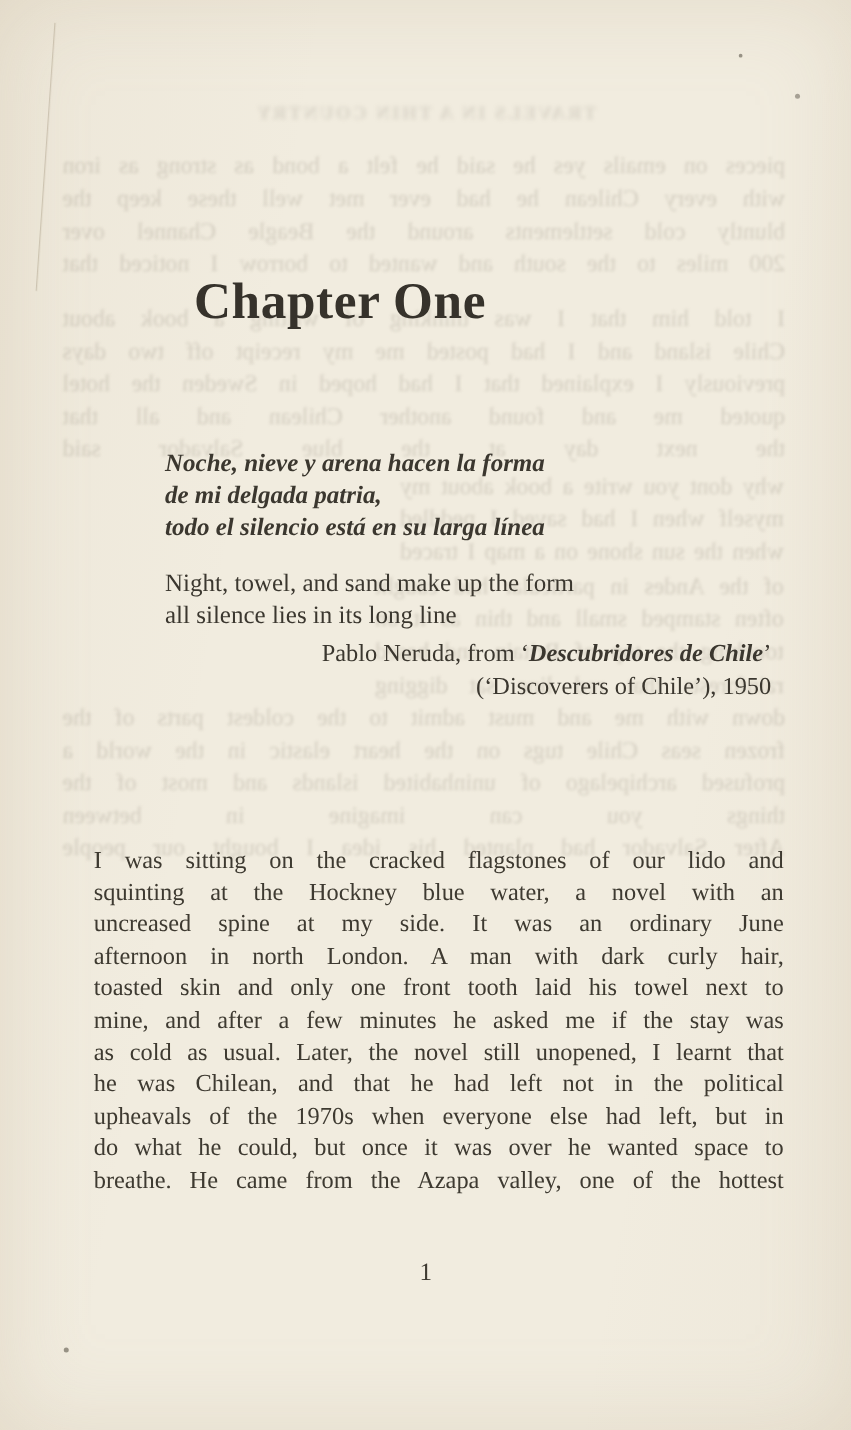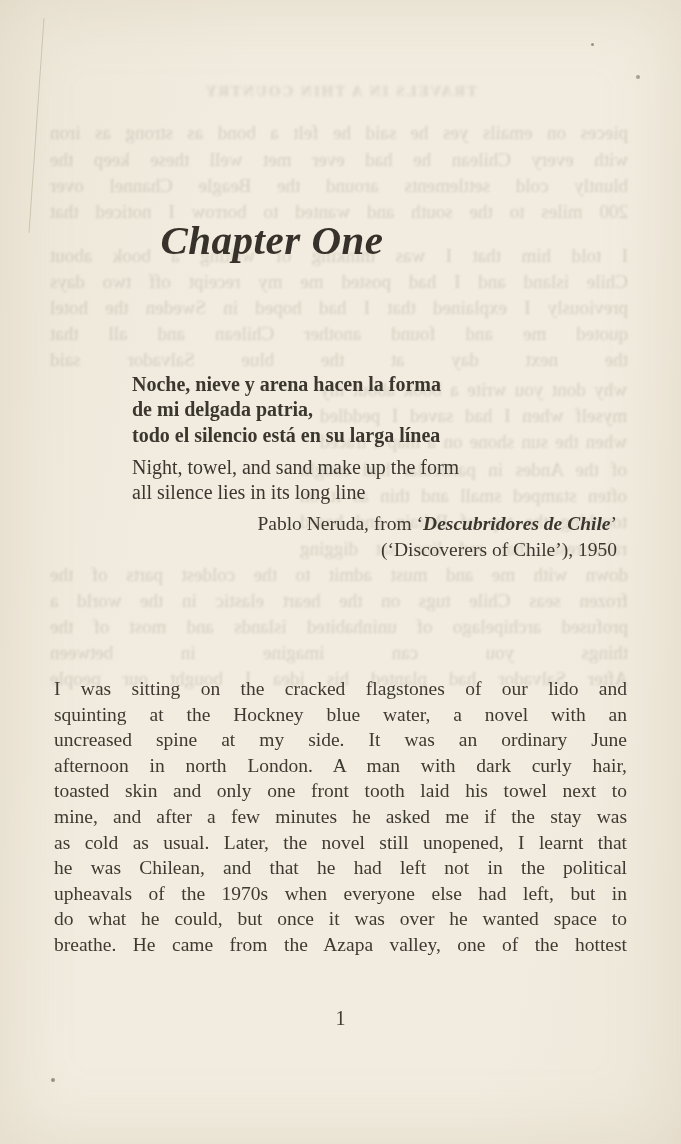--- a/index.html
+++ b/index.html
@@ -33,49 +33,49 @@
     left: 0; width: 681px;
     text-align: center; text-align-last: center;
     font-size: 15px; letter-spacing: 2px; font-weight: bold;
     color: rgba(112,107,92,0.18);
     filter: blur(1.6px);
   }
   
   .chapter-title {
     position: absolute; top: 216px; left: 0; width: 544px;
     text-align: center;
-    font-style: italic; font-weight: 600;
+    font-weight: 600;
     font-size: 41px; line-height: 48px;
     color: #36322b;
     letter-spacing: 0.5px;
   }
   .poem-es {
-    position: absolute; top: 372px; left: 132px;
-    font-weight: bold;
+    position: absolute; top: 359px; left: 132px;
+    font-style: italic; font-weight: bold;
     font-size: 20px; line-height: 25.4px;
     color: #3b372f;
   }
   .poem-en {
     position: absolute; top: 455px; left: 132px;
     font-size: 20px; line-height: 25.4px;
     color: #3b372f;
   }
   .attribution {
     position: absolute; top: 511px; left: 54px; width: 563px;
     text-align: right;
     font-size: 19.5px; line-height: 25.5px;
     color: #3b372f;
   }
   .attribution .work-title { font-style: italic; font-weight: bold; }
   .body-text {
     position: absolute; top: 676px; left: 54px; width: 573px;
     font-size: 19.5px; line-height: 25.6px;
     color: #3e3a31;
   }
-  .body-line { text-align: justify; text-align-last: justify; white-space: nowrap; }
+  .body-line { text-align: justify; text-align-last: justify; white-space: nowrap; margin-left: 21px; }
   .page-number {
     position: absolute; top: 1007px; left: 0; width: 681px;
     text-align: center;
     font-size: 20px; color: #3e3a31;
   }
   
   .speck { position: absolute; border-radius: 50%; background: rgba(78,72,60,0.55); }
   .speck-1 { top: 43px; left: 591px; width: 3px; height: 3px; }
   .speck-2 { top: 75px; left: 636px; width: 4px; height: 4px; background: rgba(78,72,60,0.45); }
   .speck-3 { top: 1078px; left: 51px; width: 4px; height: 4px; }

